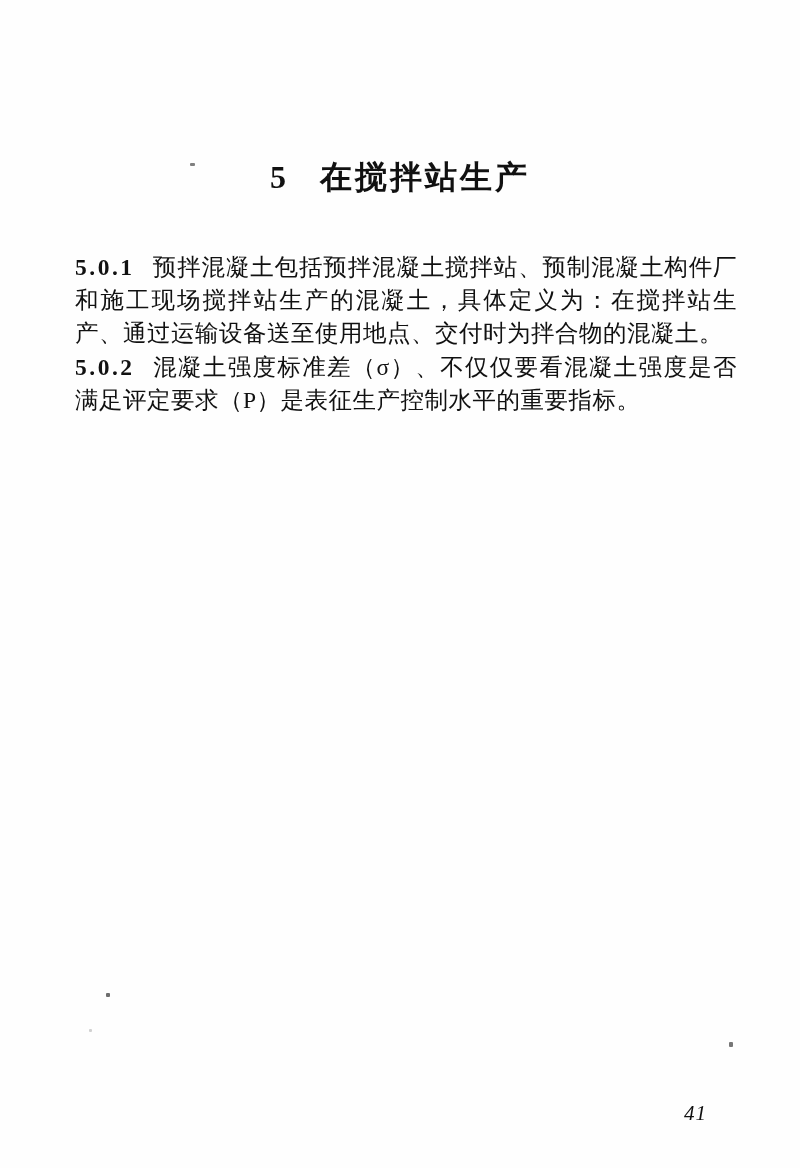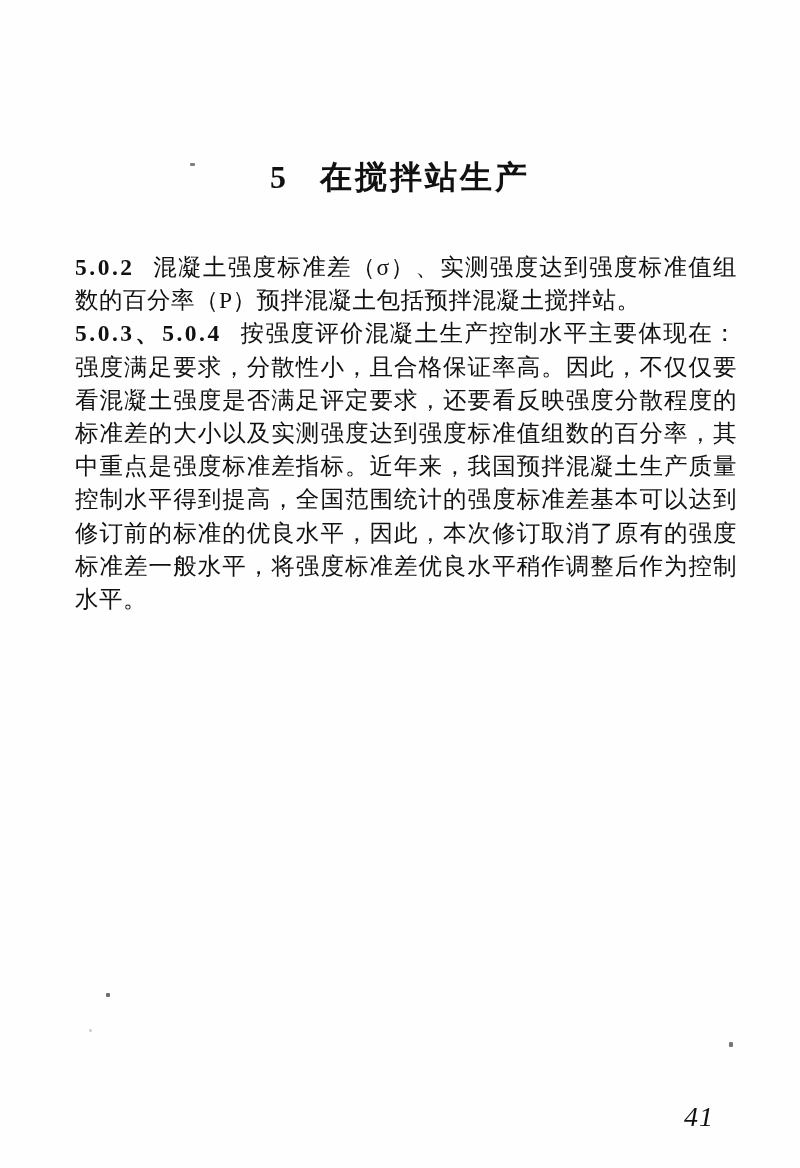--- a/index.html
+++ b/index.html
@@ -53,21 +53,21 @@
   .clause .clause-number {
     font-weight: bold;
     letter-spacing: 2.5px;
     margin-right: 18px;
   }
   
   .page-number {
     position: absolute;
     top: 1101px;
     left: 684px;
-    font-size: 28px;
+    font-size: 21px;
     font-style: italic;
     letter-spacing: 1px;
   }
   
   .speck {
     position: absolute;
     background: #4a4a4a;
     border-radius: 1px;
   }
   .speck-a { left: 190px; top: 163px; width: 5px; height: 3px; opacity: .7; }
@@ -79,24 +79,24 @@
 <body>
 
 <div class="page">
 
   <div class="chapter-title">
     <span class="title-number">5</span>
     <span class="title-text">在搅拌站生产</span>
   </div>
 
   <div class="clauses">
+    <p class="clause"><span class="clause-number">5.0.1</span><span class="clause-text">预拌混凝土包括预拌混凝土搅拌站、预制混凝土构件厂和施工现场搅拌站生产的混凝土，具体定义为：在搅拌站生产、通过运输设备送至使用地点、交付时为拌合物的混凝土。</span></p>
 
-    <p class="clause"><span class="clause-number">5.0.2</span><span class="clause-text">混凝土强度标准差（σ）、实测强度达到强度标准值组数的百分率（P）预拌混凝土包括预拌混凝土搅拌站。</span></p>
+    <p class="clause"><span class="clause-number">5.0.2</span><span class="clause-text">混凝土强度标准差（σ）、不仅仅要看混凝土强度是否满足评定要求（P）是表征生产控制水平的重要指标。</span></p>
 
-    <p class="clause"><span class="clause-number">5.0.3、5.0.4</span><span class="clause-text">按强度评价混凝土生产控制水平主要体现在：强度满足要求，分散性小，且合格保证率高。因此，不仅仅要看混凝土强度是否满足评定要求，还要看反映强度分散程度的标准差的大小以及实测强度达到强度标准值组数的百分率，其中重点是强度标准差指标。近年来，我国预拌混凝土生产质量控制水平得到提高，全国范围统计的强度标准差基本可以达到修订前的标准的优良水平，因此，本次修订取消了原有的强度标准差一般水平，将强度标准差优良水平稍作调整后作为控制水平。</span></p>
 
   </div>
 
   <div class="page-number">41</div>
 
   <div class="speck speck-a"></div>
   <div class="speck speck-b"></div>
   <div class="speck speck-c"></div>
   <div class="speck speck-d"></div>
 

